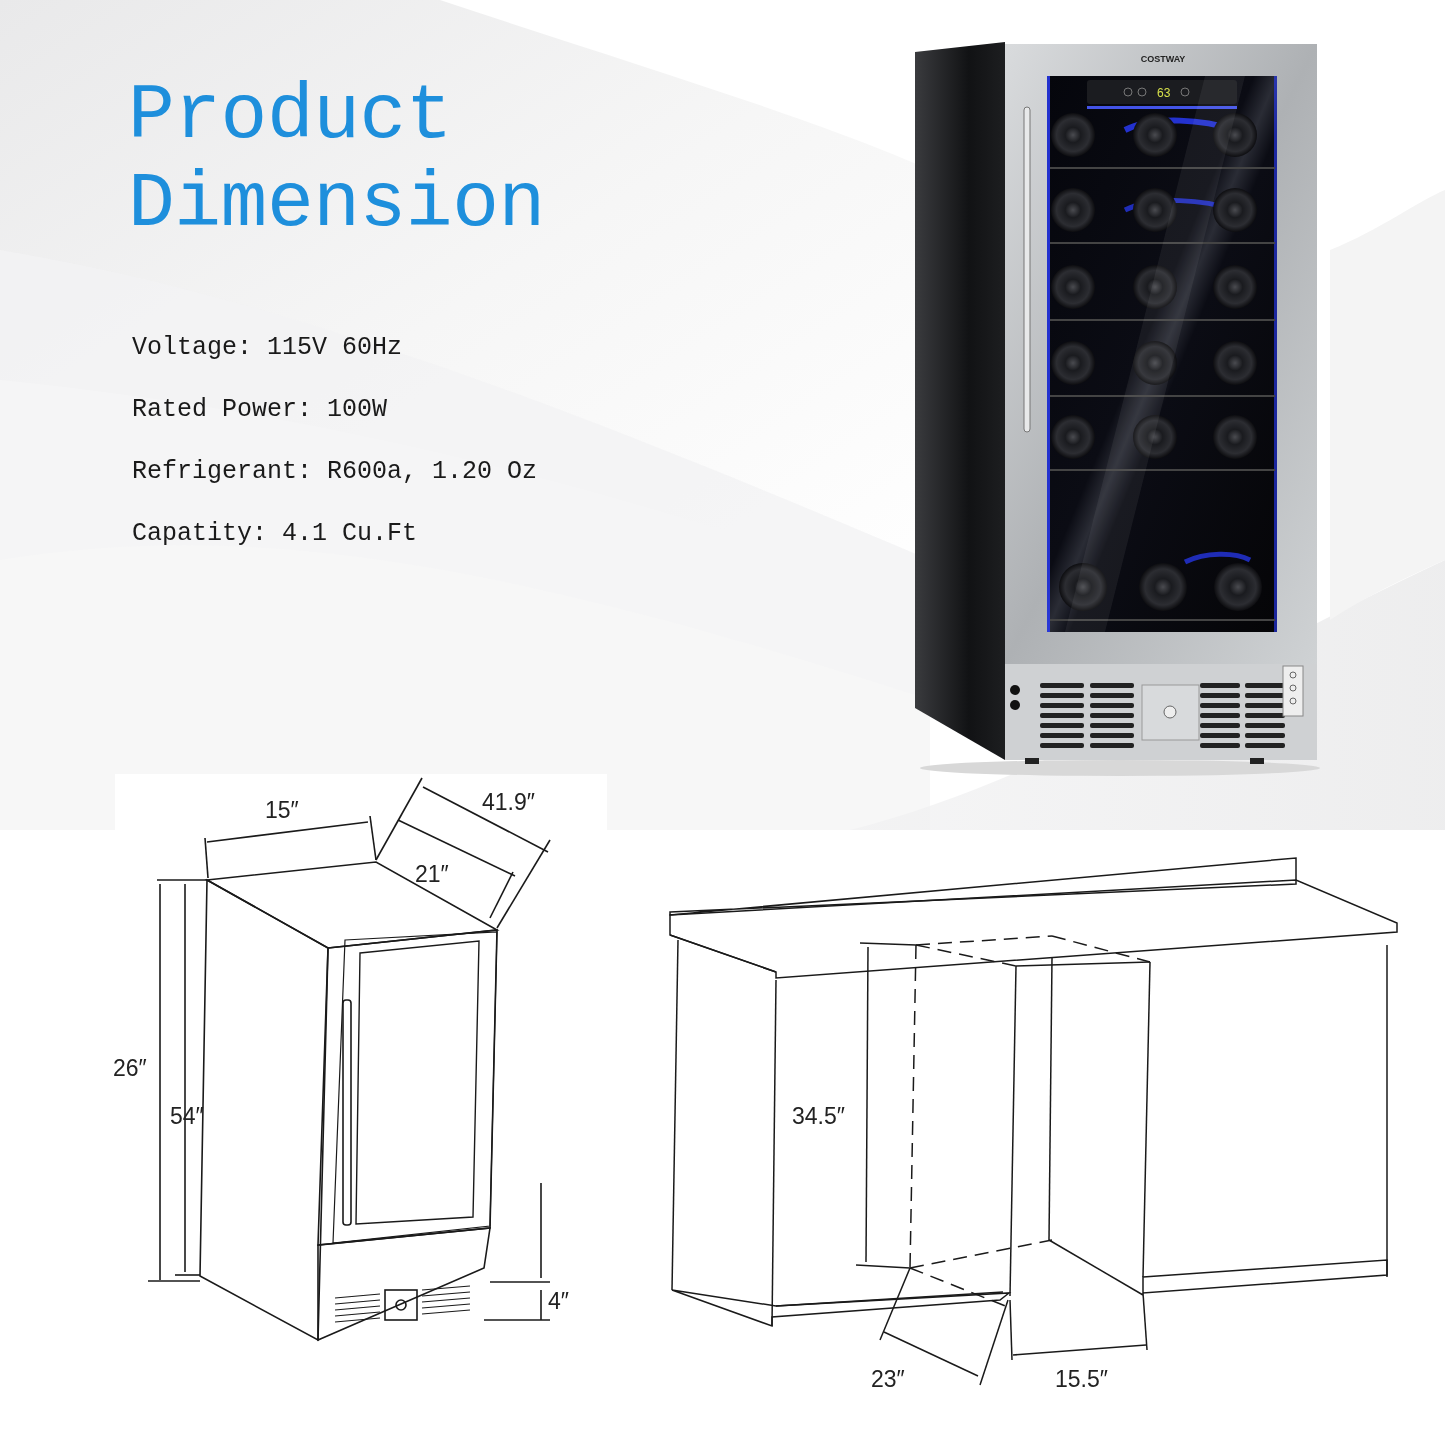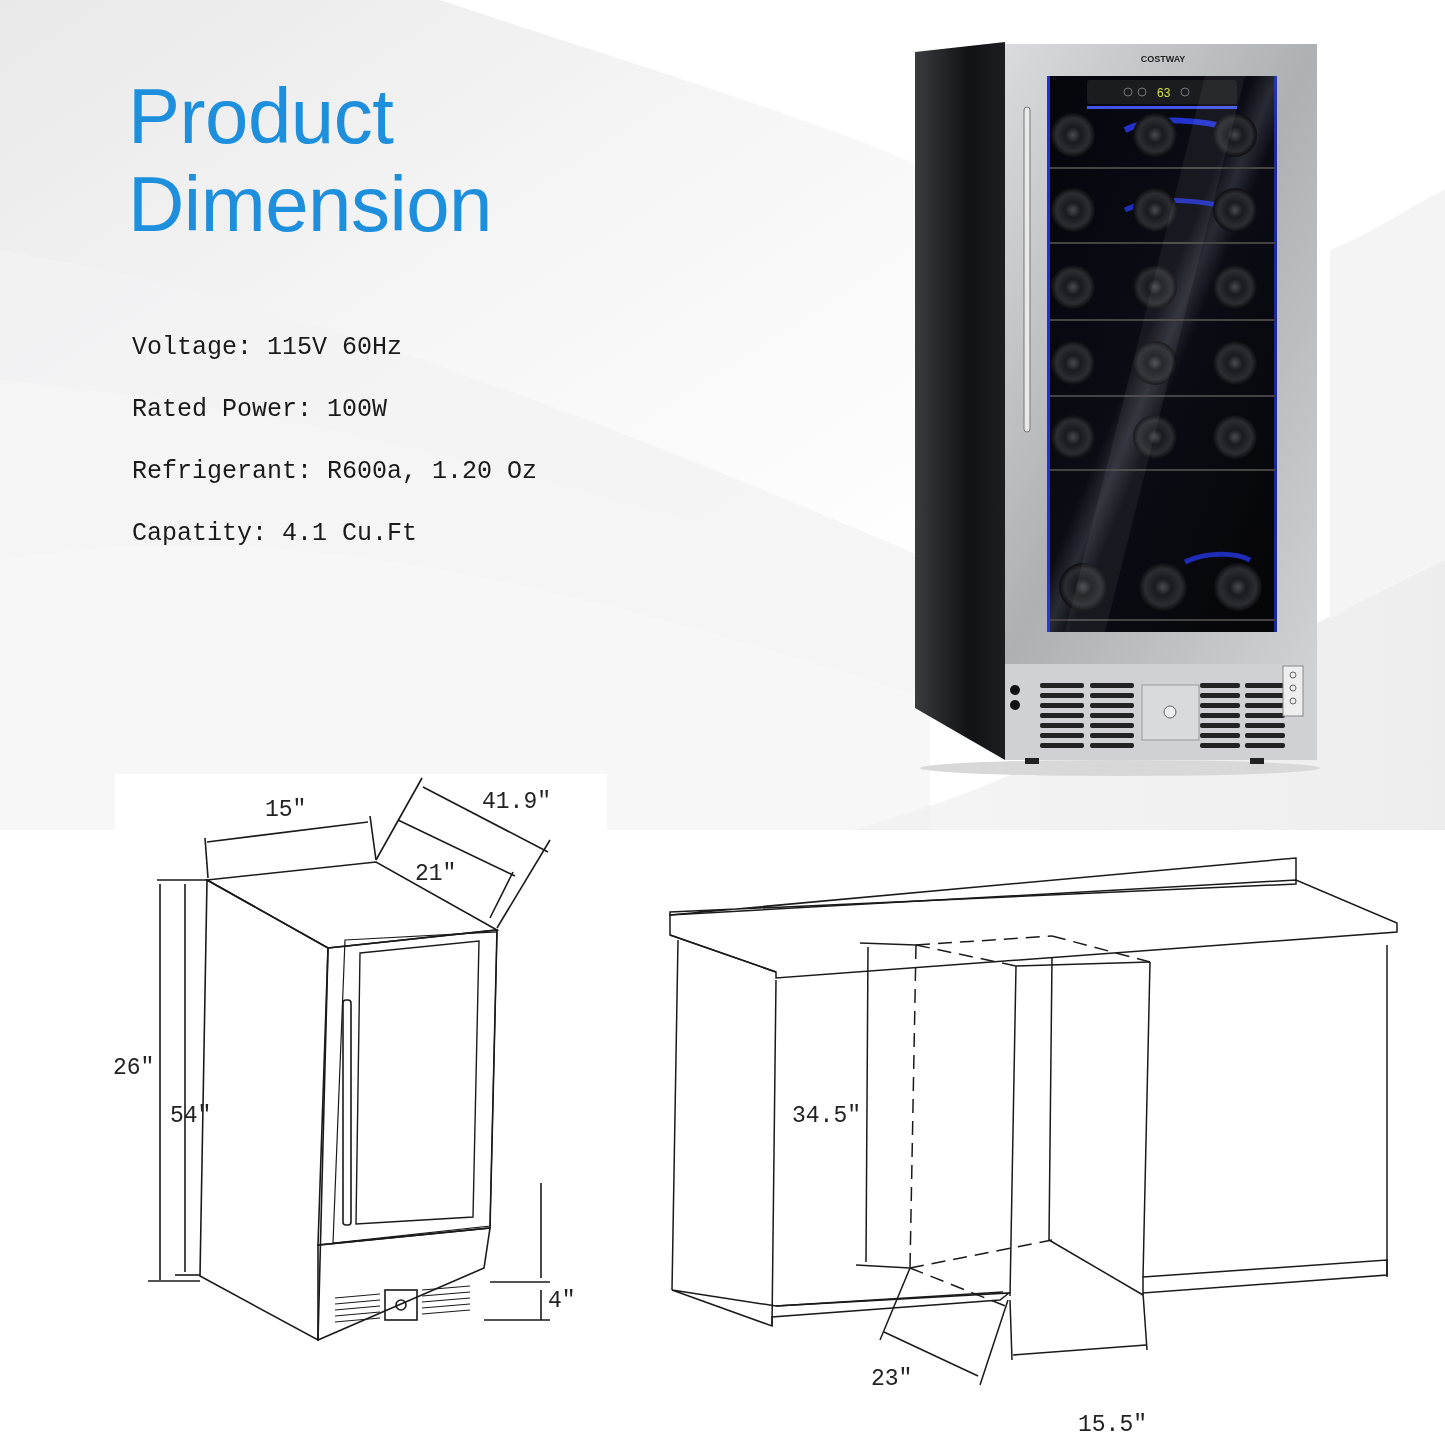--- a/index.html
+++ b/index.html
@@ -4,33 +4,33 @@
   <style>
     html, body { margin: 0; padding: 0; }
     body {
       width: 1445px; height: 1445px; position: relative; overflow: hidden;
       background: #ffffff;
       font-family: "Liberation Sans", sans-serif;
     }
     .bg-wave { position: absolute; left: 0; top: 0; width: 1445px; height: 1445px; }
     .title {
       position: absolute; left: 128px; top: 72px;
-      color: #1e8fdc; font-family: Liberation Sans, sans-serif;
+      color: #1e8fdc; font-family: Liberation Mono, monospace;
       font-size: 78px; line-height: 88px; font-weight: 500; letter-spacing: -0.5px;
     }
     .title div { white-space: nowrap; }
     .specs { position: absolute; left: 132px; top: 326px; }
     .spec {
       font-size: 25px; color: #1a1a1a; height: 62px; line-height: 44px;
       white-space: nowrap; font-family: Liberation Mono, monospace;
     }
     .photo { position: absolute; left: 905px; top: 40px; width: 420px; height: 740px; }
     .dim-label {
       position: absolute; font-size: 23px; color: #222;
-      font-family: Liberation Mono, monospace; white-space: nowrap;
+      font-family: Liberation Sans, sans-serif; white-space: nowrap;
     }
     .panel-left { position: absolute; left: 115px; top: 774px; width: 492px; height: 580px; background: #fff; }
     svg text { font-family: "Liberation Sans", sans-serif; }
   </style>
 </head>
 <body>
 
 <svg class="bg-wave" viewBox="0 0 1445 1445">
   <defs>
     <linearGradient id="g1" x1="0" y1="0" x2="1" y2="1">
@@ -300,13 +300,13 @@
     <line x1="884" y1="1332" x2="978" y2="1376"></line>
 
     <line x1="1010" y1="1300" x2="1012" y2="1360"></line>
     <line x1="1143" y1="1293" x2="1147" y2="1350"></line>
     <line x1="1013" y1="1355" x2="1146" y2="1345"></line>
   </g>
 </svg>
 
 <div class="dim-label" style="left:792px;top:1103px;">34.5″</div>
 <div class="dim-label" style="left:871px;top:1366px;">23″</div>
-<div class="dim-label" style="left:1055px;top:1412px;margin-left:23px;">15.5″</div>
+<div class="dim-label" style="left:1055px;top:1366px;">15.5″</div>
 
 </body></html>

